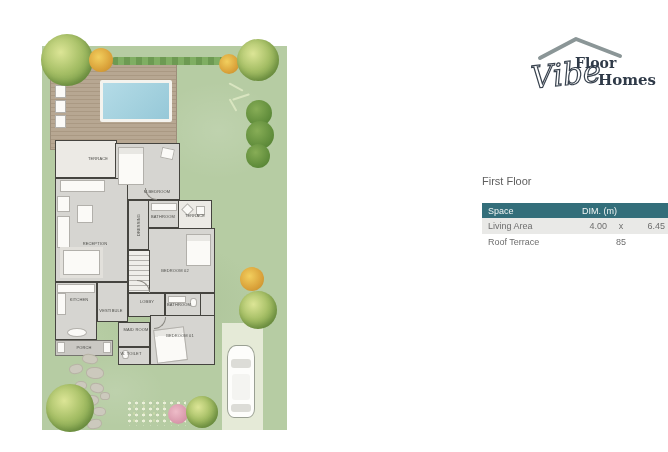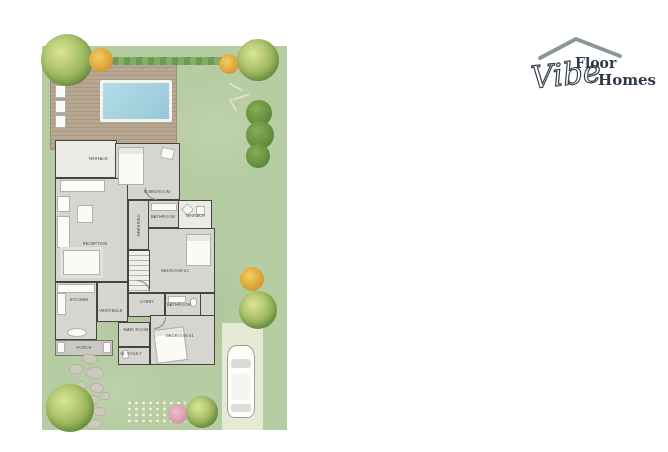--- a/index.html
+++ b/index.html
@@ -185,14 +185,35 @@
 
   <div>
     <svg class="roof" width="96" height="30" viewBox="0 0 96 30">
       <polyline points="8,24 44,5 88,22" fill="none" stroke="#8b9697" stroke-width="4" stroke-linecap="round" stroke-linejoin="round"></polyline>
     </svg>
     <span class="logo-vibe">Vibe</span>
     <span class="logo-good">Floor</span>
     <span class="logo-homes">Homes</span>
   </div>
 
+  <div class="info">
+    <div class="sect-title">First Floor</div>
+    <div class="tbl">
+      <div class="trow head">
+        <div class="c-space">Space</div>
+        <div class="c-dim">DIM. (m)</div>
+      </div>
+      <div class="trow r1">
+        <div class="c-space">Living Area</div>
+        <div class="c-v1">4.00</div>
+        <div class="c-v2">x</div>
+        <div class="c-v3">6.45</div>
+      </div>
+      <div class="trow r2">
+        <div class="c-space">Roof Terrace</div>
+        <div class="c-v1"></div>
+        <div class="c-v2">85</div>
+        <div class="c-v3"></div>
+      </div>
+    </div>
+  </div>
 
 </div>
 
 </body></html>

